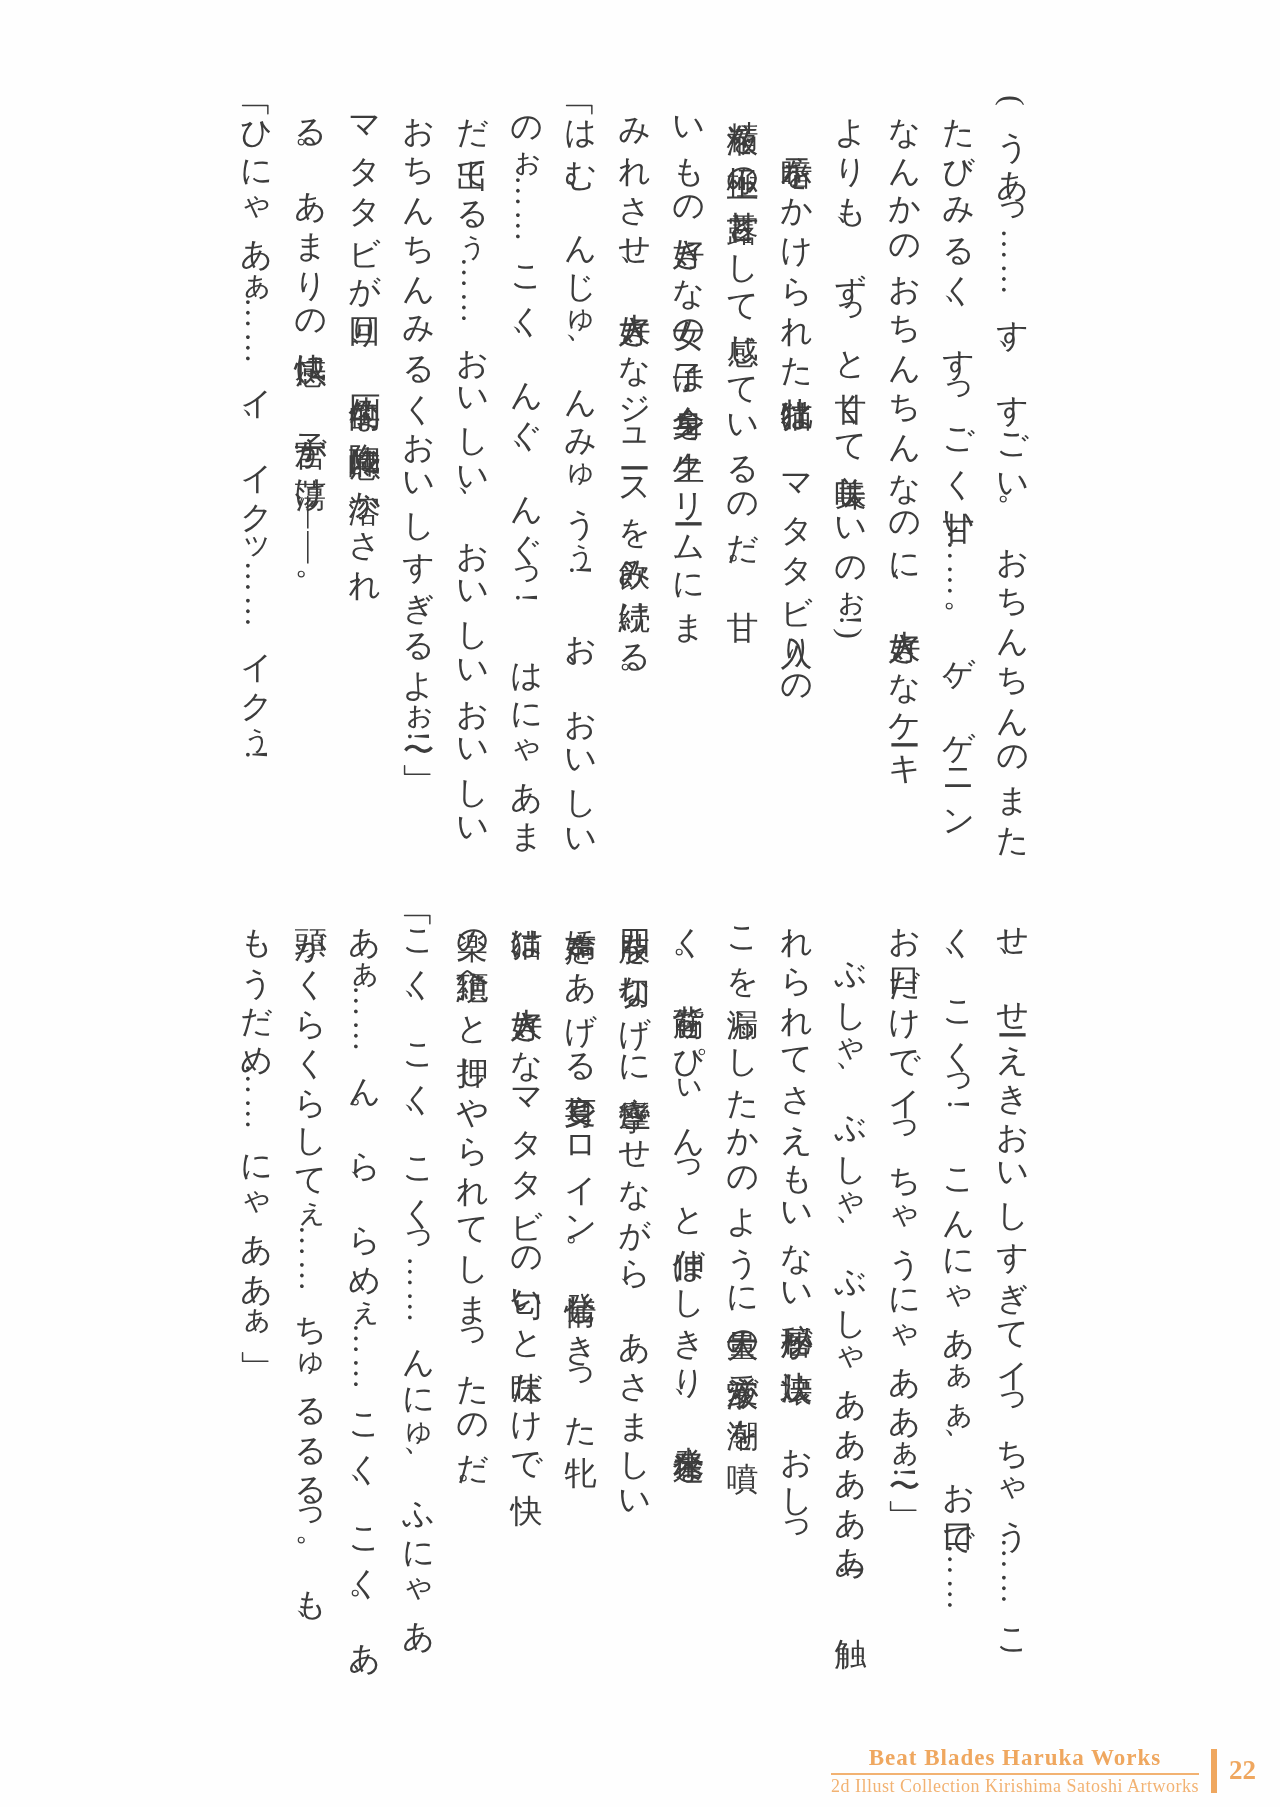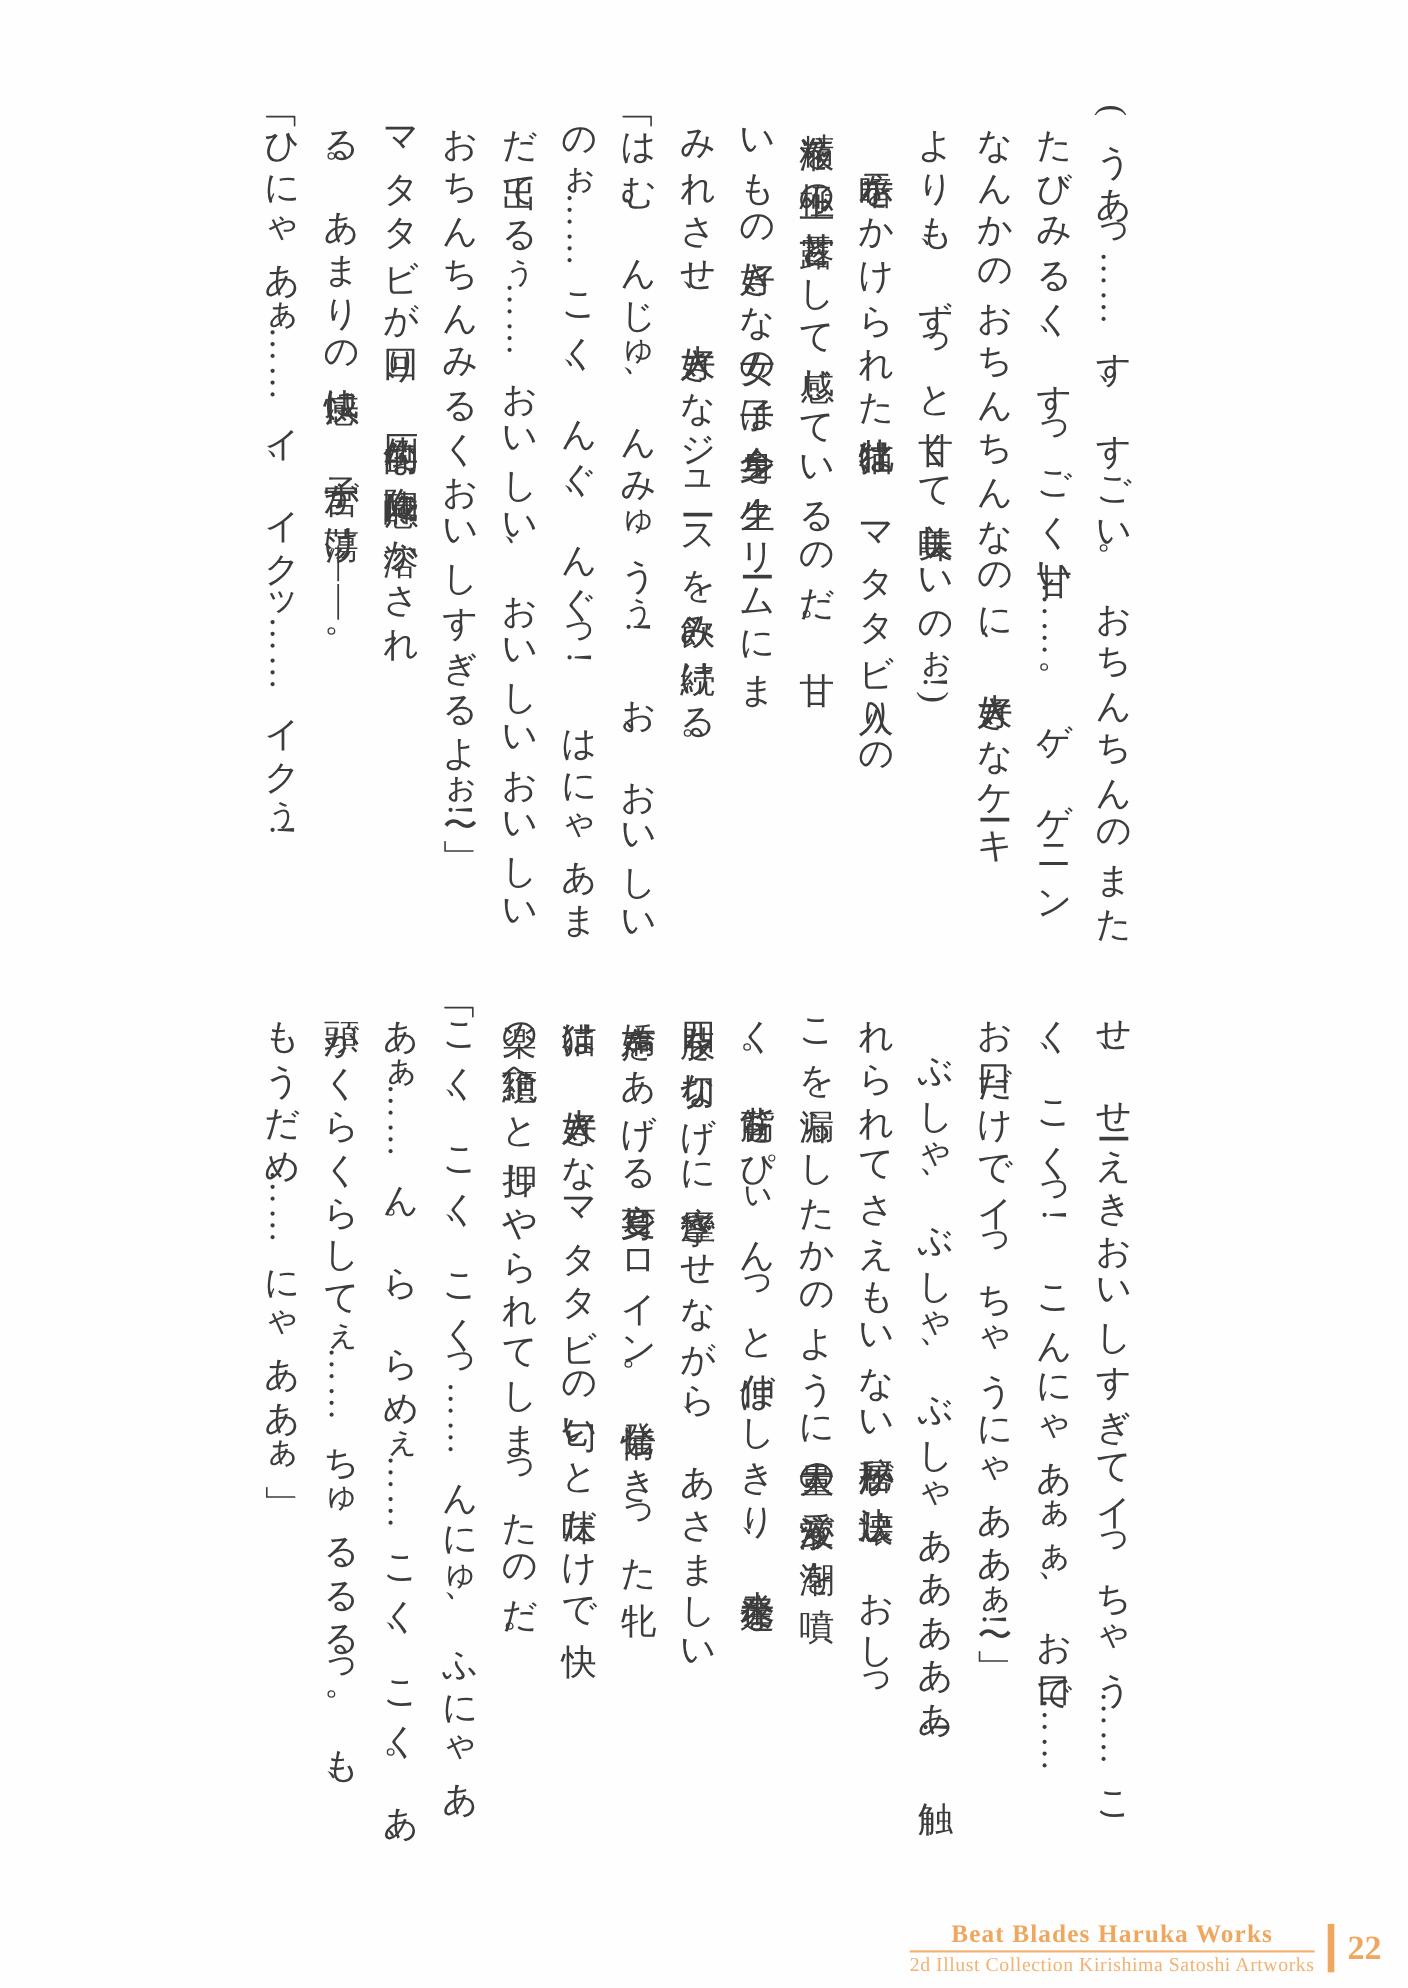--- a/index.html
+++ b/index.html
@@ -69,21 +69,21 @@
     color: #f2b272;
     letter-spacing: 0.5px;
     line-height: 1.1;
   }
   .footer-bar {
     width: 6px;
     height: 44px;
     background: #efa75f;
   }
   .footer-page {
-    font-size: 31px;
+    font-size: 27px;
     font-weight: bold;
     color: #efa75f;
     font-family: "Liberation Serif", "DejaVu Serif", serif;
   }
 </style>
 </head>
 <body>
 
 <div class="page">
 

